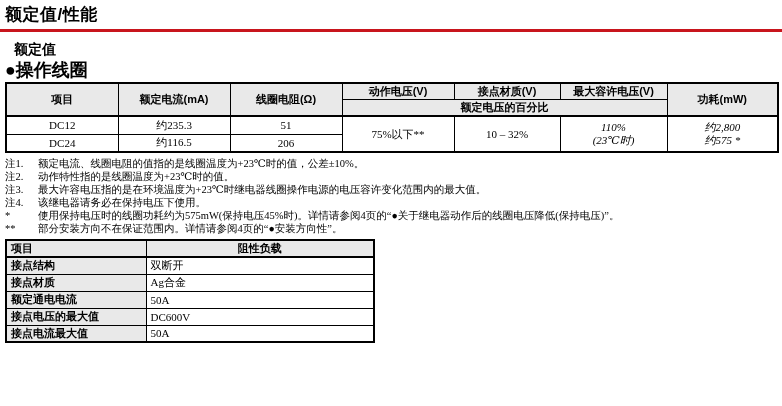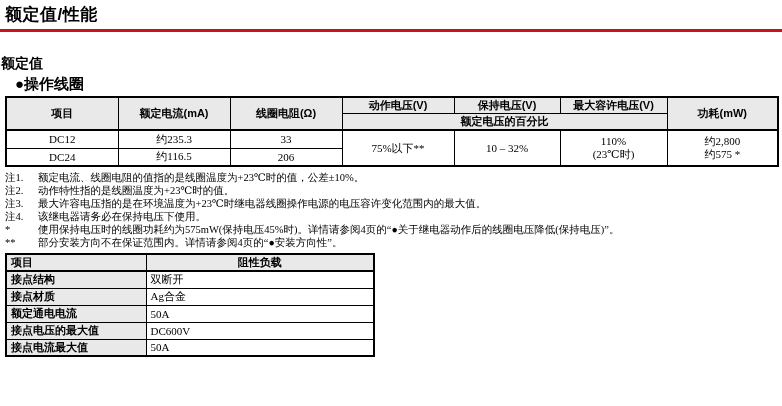--- a/index.html
+++ b/index.html
@@ -15,45 +15,45 @@
   .page-title {
     font-family: "Liberation Sans", "DejaVu Sans", sans-serif;
     font-weight: bold; font-size: 17px; letter-spacing: 0.5px;
     padding-left: 5px; line-height: 22px;
   }
   .rule-red { width: 782px; height: 3px; background: #c8151d; margin-top: 3px; }
 
   .section-title {
     font-family: "Liberation Sans", "DejaVu Sans", sans-serif;
     font-weight: bold; font-size: 14px;
-    padding-left: 1px; margin-top: 23px; line-height: 17px;
+    padding-left: 14px; margin-top: 9px; line-height: 17px;
   }
   .sub-heading {
     font-family: "Liberation Sans", "DejaVu Sans", sans-serif;
-    font-weight: bold; font-size: 15px;
-    padding-left: 15px; margin-top: 4px; line-height: 16px;
+    font-weight: bold; font-size: 18px;
+    padding-left: 5px; margin-top: 4px; line-height: 16px;
   }
 
   table { border-collapse: collapse; table-layout: fixed; }
   .coil-table {
     margin: 4px 0 0 5px; width: 772px;
     border: 2px solid #000;
     font-size: 11px; text-align: center;
   }
   .coil-table th, .coil-table td { border: 1px solid #000; padding: 0 2px; }
   .coil-table th {
     background: #e9e9e9;
     font-family: "Liberation Sans", "DejaVu Sans", sans-serif;
     font-weight: bold; font-size: 11px;
   }
   .coil-table thead tr.hrow1 th { height: 16px; }
   .coil-table thead tr.hrow2 th { height: 14px; }
   .coil-table thead { border-bottom: 2px solid #000; }
   .coil-table tbody td { height: 18px; background: #fff; }
-  .two-line { line-height: 13px; }
+  .two-line { line-height: 13px; font-style: italic; }
 
   .notes { margin: 4px 0 0 5px; font-size: 10.5px; }
   .note-row { display: flex; line-height: 13px; }
   .note-label { width: 33px; flex: 0 0 33px; }
   .note-text { flex: 1; }
 
   .switch-heading { margin-top: 25px; }
   .switch-table {
     margin: 4px 0 0 5px; width: 368px;
     border: 2px solid #000;
@@ -90,33 +90,33 @@
         <col style="width:106px">
         <col style="width:107px">
       <col style="width:111px">
     </colgroup>
     <thead>
       <tr class="hrow1">
         <th rowspan="2">项目</th>
         <th rowspan="2">额定电流(mA)</th>
         <th rowspan="2">线圈电阻(Ω)</th>
         <th>动作电压(V)</th>
-        <th>保持电压(V)</th>
+        <th>接点材质(V)</th>
         <th>最大容许电压(V)</th>
         <th rowspan="2">功耗(mW)</th>
       </tr>
       <tr class="hrow2">
         <th colspan="3">额定电压的百分比</th>
       </tr>
     </thead>
     <tbody>
       <tr>
         <td>DC12</td>
         <td>约235.3</td>
-        <td>33</td>
+        <td>51</td>
         <td rowspan="2">75%以下**</td>
         <td rowspan="2">10 – 32%</td>
         <td rowspan="2" class="two-line">
           <div>110%</div>
           <div>(23℃时)</div>
         </td>
         <td rowspan="2" class="two-line">
           <div>约2,800</div>
           <div>约575 *</div>
         </td>

